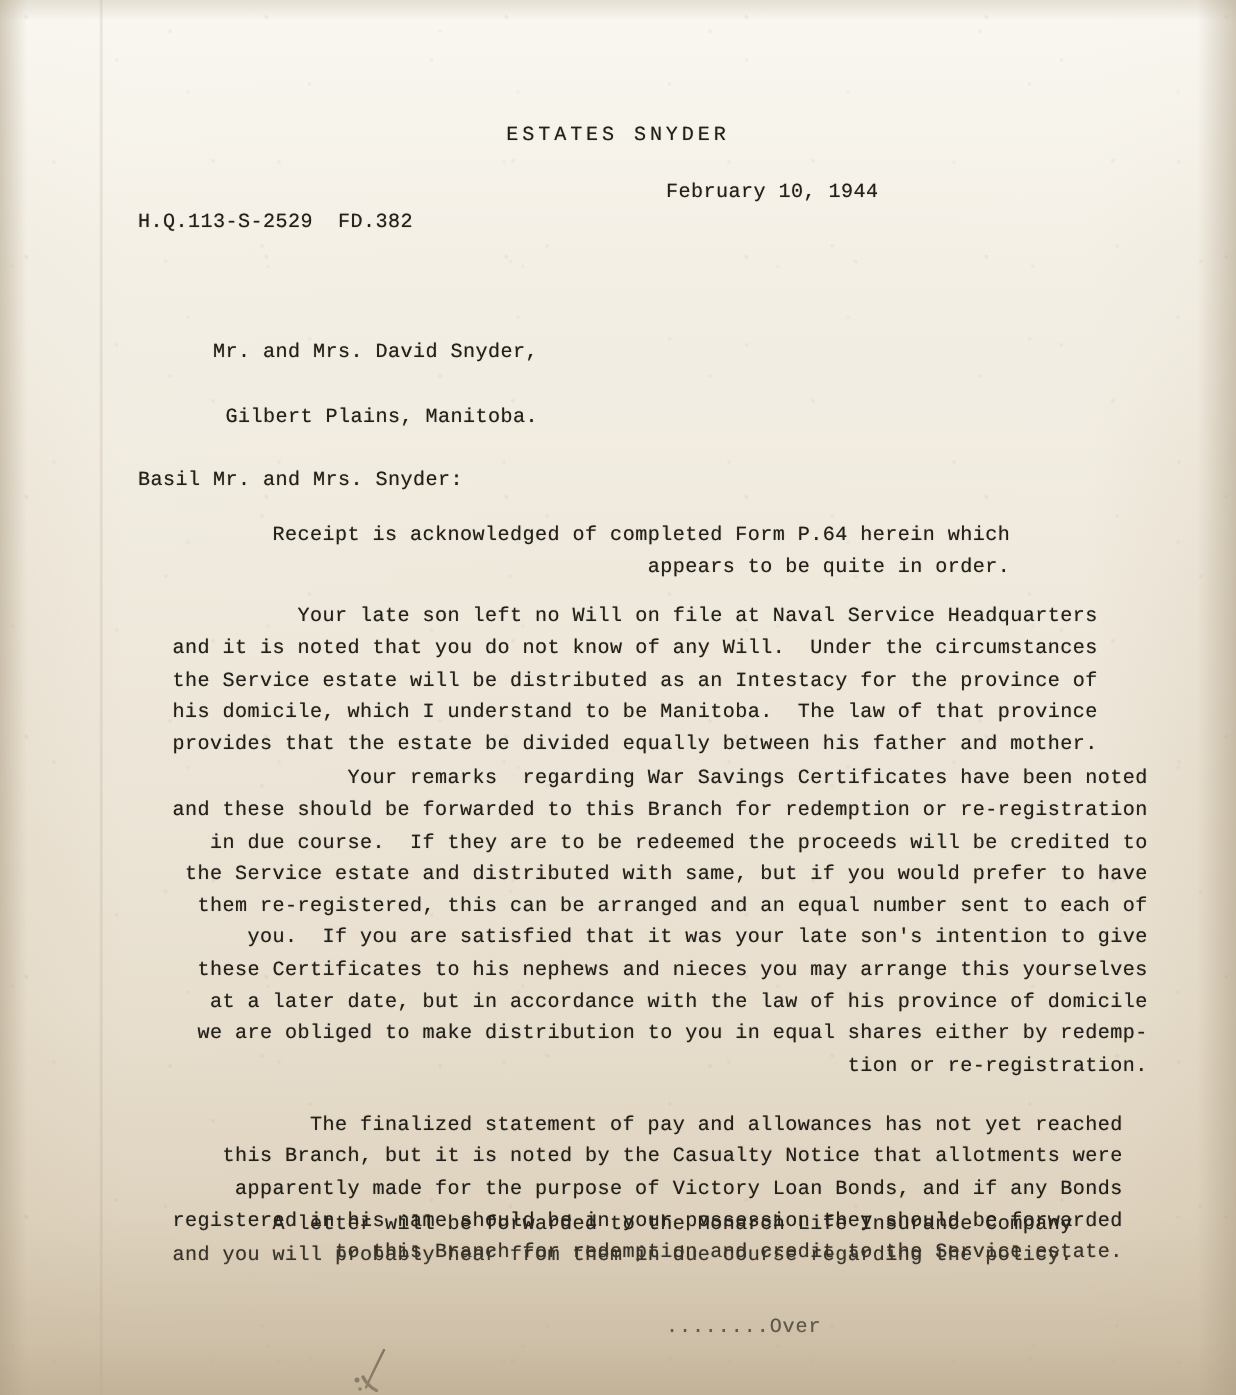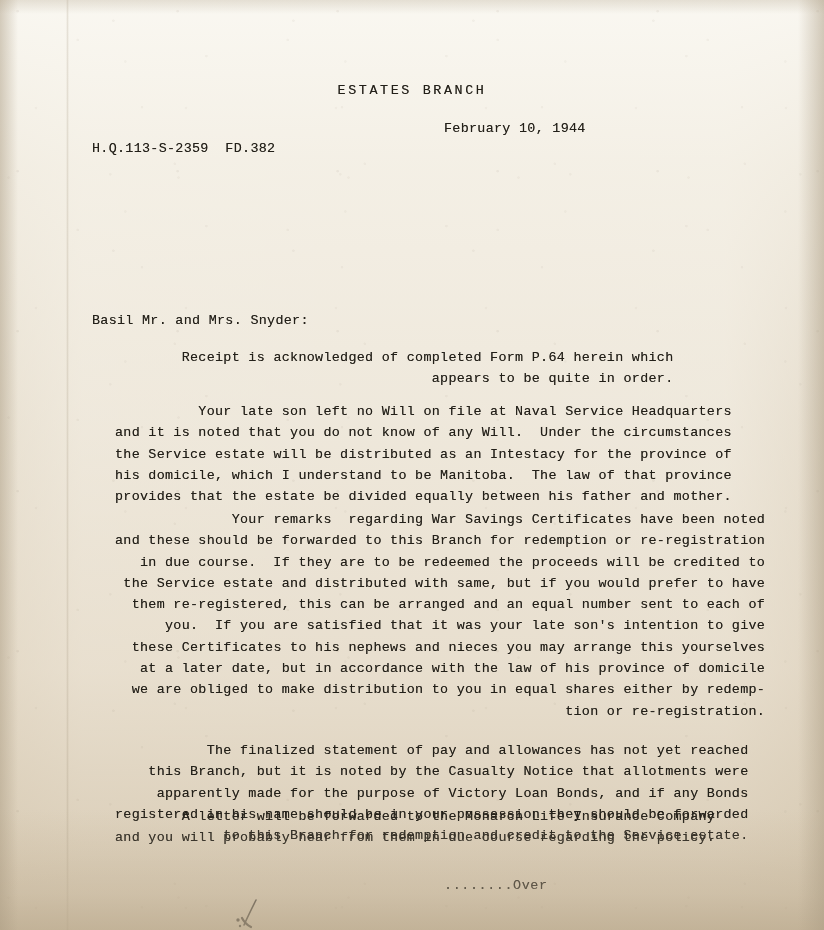--- a/index.html
+++ b/index.html
@@ -198,26 +198,30 @@
 <body>
 
 <div id="page">
 
   <div class="paper-tone"></div>
   <div class="paper-grain"></div>
   <div class="crease"></div>
 
   <div class="sheet">
 
-    <div class="line ink" id="heading">ESTATES BRANCH</div>
+    <div class="line ink" id="heading">ESTATES SNYDER</div>
 
     <div class="line ink" id="date-line">February 10, 1944</div>
 
-    <div class="line ink" id="ref-line">H.Q.113-S-2359  FD.382</div>
-
+    <div class="line ink" id="ref-line">H.Q.113-S-2529  FD.382</div>
+
+    <div class="line ink" id="addr-block">
+      <span>Mr. and Mrs. David Snyder,</span><br>
+      <span>Gilbert Plains, Manitoba.</span>
+    </div>
 
     <div class="line ink" id="subject-block">
     </div>
 
     <div class="line ink" id="salutation">Basil Mr. and Mrs. Snyder:</div>
 
     <div class="para ink" id="para-1">        Receipt is acknowledged of completed Form P.64 herein which
 appears to be quite in order.</div>
 
     <div class="para ink" id="para-2">        Your late son left no Will on file at Naval Service Headquarters

